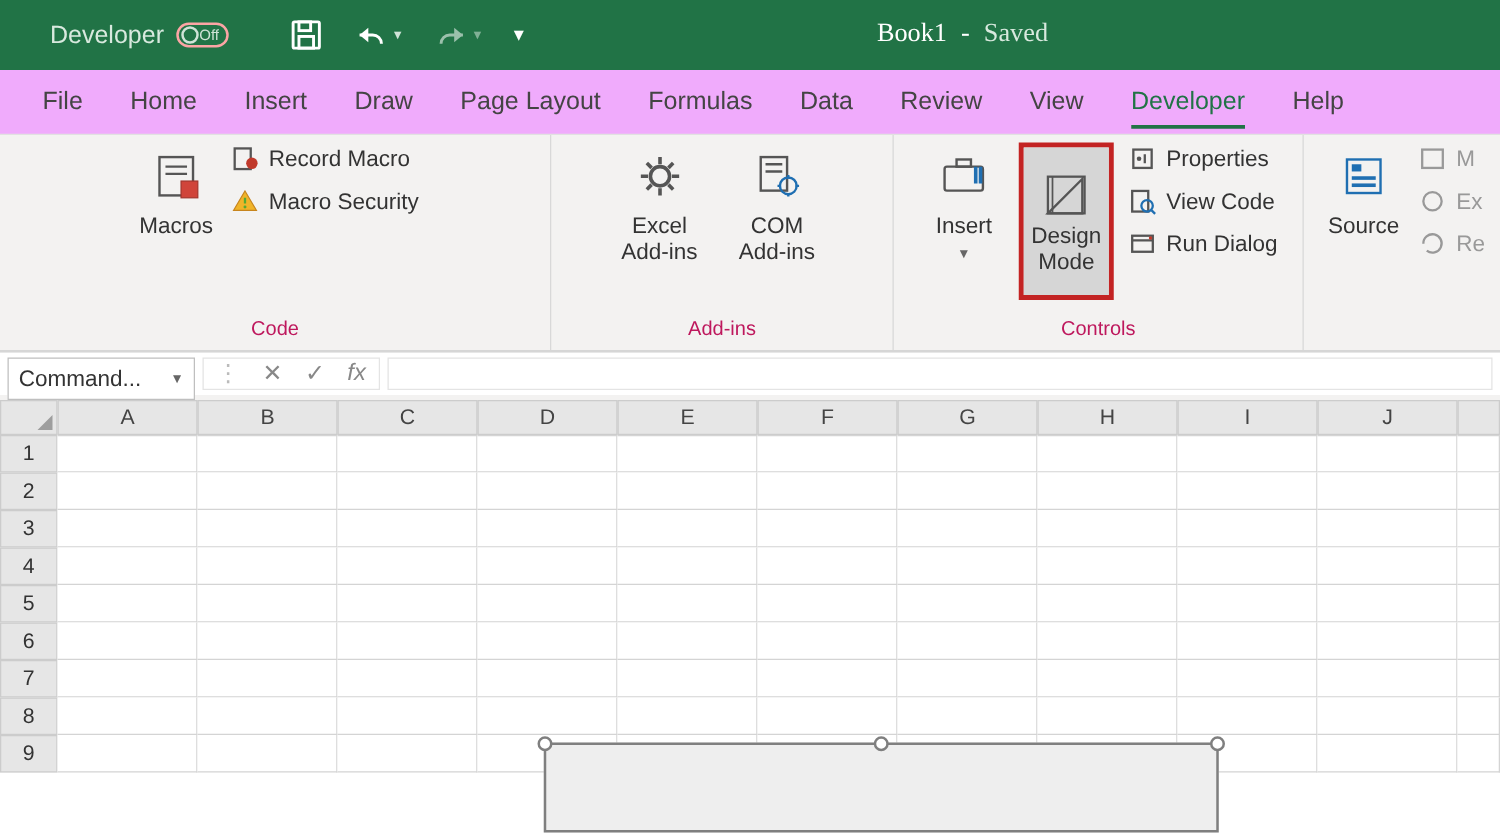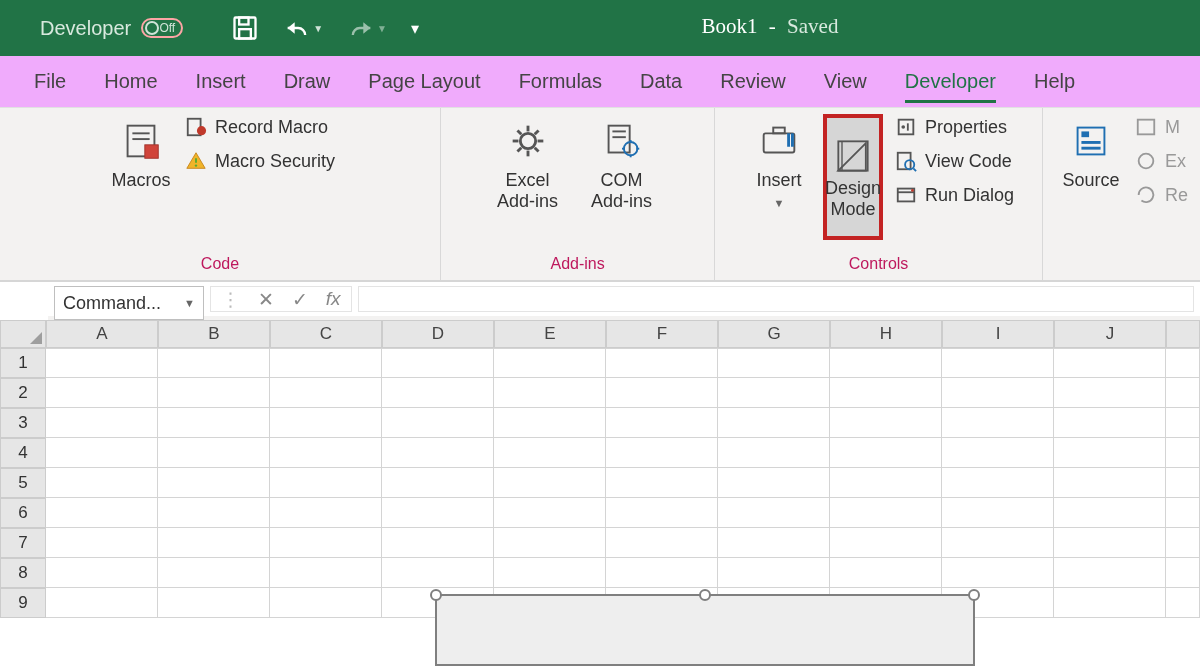--- a/index.html
+++ b/index.html
@@ -120,38 +120,37 @@
     gap: 8px;
     font-size: 18px;
     white-space: nowrap;
   }
   .icon20 { width: 22px; height: 22px; flex-shrink: 0; }
   .highlight-red {
     border: 4px solid #c32323;
   }
   .designbtn {
     background: #d6d6d6;
-    width: 52px;
+    width: 68px;
     display: flex;
     flex-direction: column;
     align-items: center;
     justify-content: center;
     height: 118px;
     font-size: 18px;
     line-height: 1.15;
   }
   
   .fxbar {
     display: flex;
     height: 38px;
     align-items: stretch;
     border-bottom: 4px solid #f3f2f1;
     padding: 4px 6px;
     gap: 6px;
-    margin-left: 48px;
   }
   .namebox {
     width: 150px;
     border: 1px solid #bfbfbf;
     display: flex;
     align-items: center;
     justify-content: space-between;
     padding: 0 8px;
     font-size: 18px;
     height: 34px;

